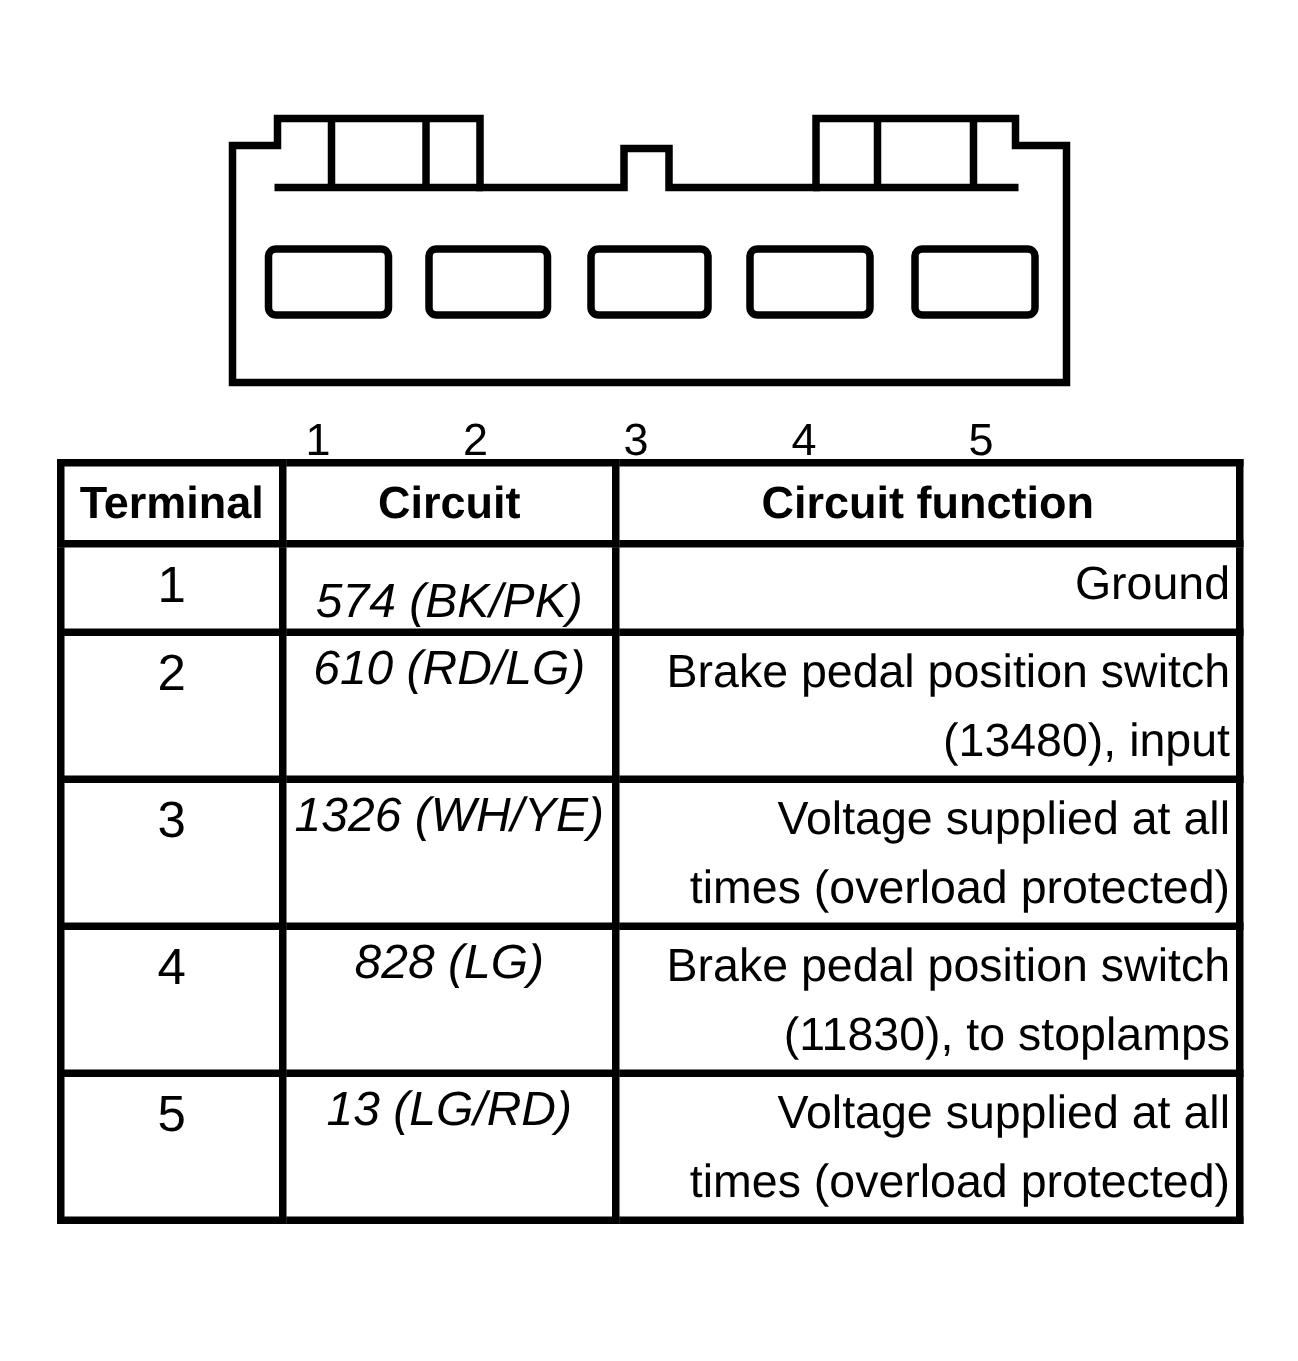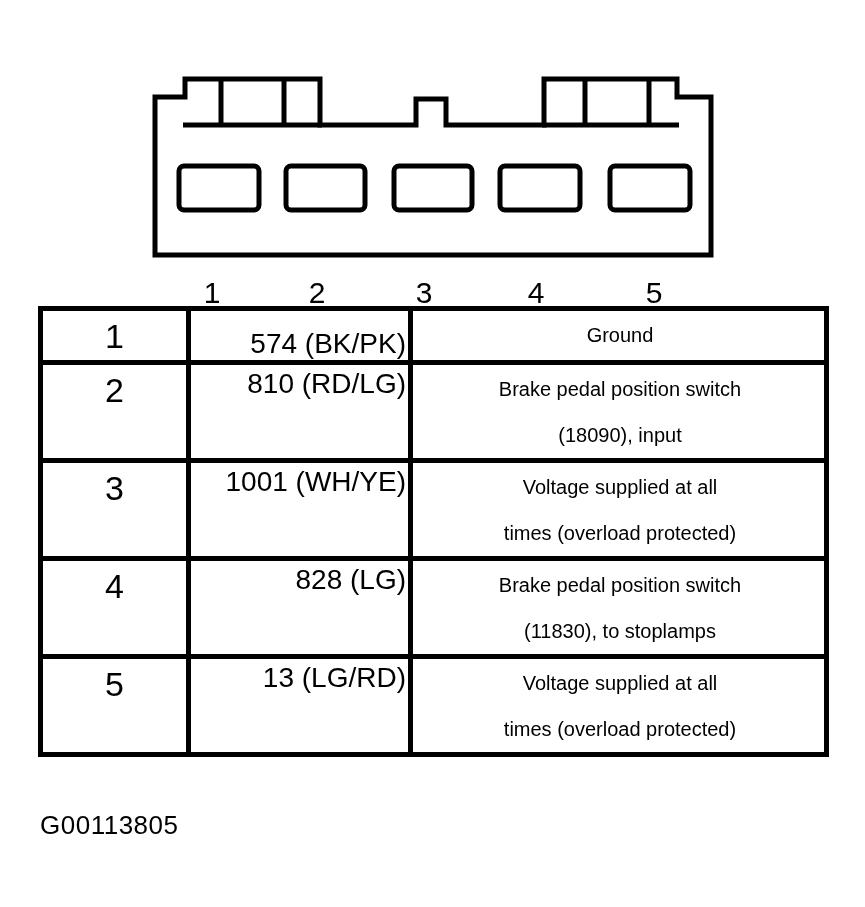--- a/index.html
+++ b/index.html
@@ -50,30 +50,31 @@
     height: 49px;
     padding: 0;
   }
   td.term {
     font-size: 34px;
     text-align: center;
     vertical-align: top;
     padding: 6px 0 0 0;
   }
   td.circ {
-    font-size: 28px;
-    text-align: right;
+    font-size: 32px;
+    text-align: center;
     vertical-align: top;
     padding: 3px 2px 0 2px;
     white-space: nowrap;
+    font-style: italic;
   }
   td.circ.low { padding-top: 17px; }
   td.func {
-    font-size: 20px;
-    text-align: center;
+    font-size: 31px;
+    text-align: right;
     vertical-align: top;
     line-height: 46px;
     padding: 1px 4px 0 7px;
   }
   tr.r1 { height: 51px; }
   tr.r2 { height: 92px; }
   tr.r3 { height: 91px; }
   tr.r4 { height: 90px; }
   tr.r5 { height: 88px; }
   .figure-id {
@@ -114,39 +115,44 @@
     <text x="654" y="303">5</text>
   </svg>
 
   <table class="pinout">
     <colgroup>
       <col style="width:148px">
       <col style="width:222px">
       <col style="width:416px">
     </colgroup>
     <tbody>
+        <tr class="r1">
+      <th>Terminal</th>
+      <th>Circuit</th>
+      <th>Circuit function</th>
+    </tr>
     <tr class="r1">
       <td class="term">1</td>
       <td class="circ low">574 (BK/PK)</td>
       <td class="func">
         <div>Ground</div>
         <div></div>
       </td>
     </tr>
     <tr class="r2">
       <td class="term">2</td>
-      <td class="circ">810 (RD/LG)</td>
+      <td class="circ">610 (RD/LG)</td>
       <td class="func">
         <div>Brake pedal position switch</div>
-        <div>(18090), input</div>
+        <div>(13480), input</div>
       </td>
     </tr>
     <tr class="r3">
       <td class="term">3</td>
-      <td class="circ">1001 (WH/YE)</td>
+      <td class="circ">1326 (WH/YE)</td>
       <td class="func">
         <div>Voltage supplied at all</div>
         <div>times (overload protected)</div>
       </td>
     </tr>
     <tr class="r4">
       <td class="term">4</td>
       <td class="circ">828 (LG)</td>
       <td class="func">
         <div>Brake pedal position switch</div>
@@ -157,15 +163,14 @@
       <td class="term">5</td>
       <td class="circ">13 (LG/RD)</td>
       <td class="func">
         <div>Voltage supplied at all</div>
         <div>times (overload protected)</div>
       </td>
     </tr>
   </tbody>
     </table>
 
-  <div class="figure-id">G00113805</div>
 
 </div>
 
 </body></html>

